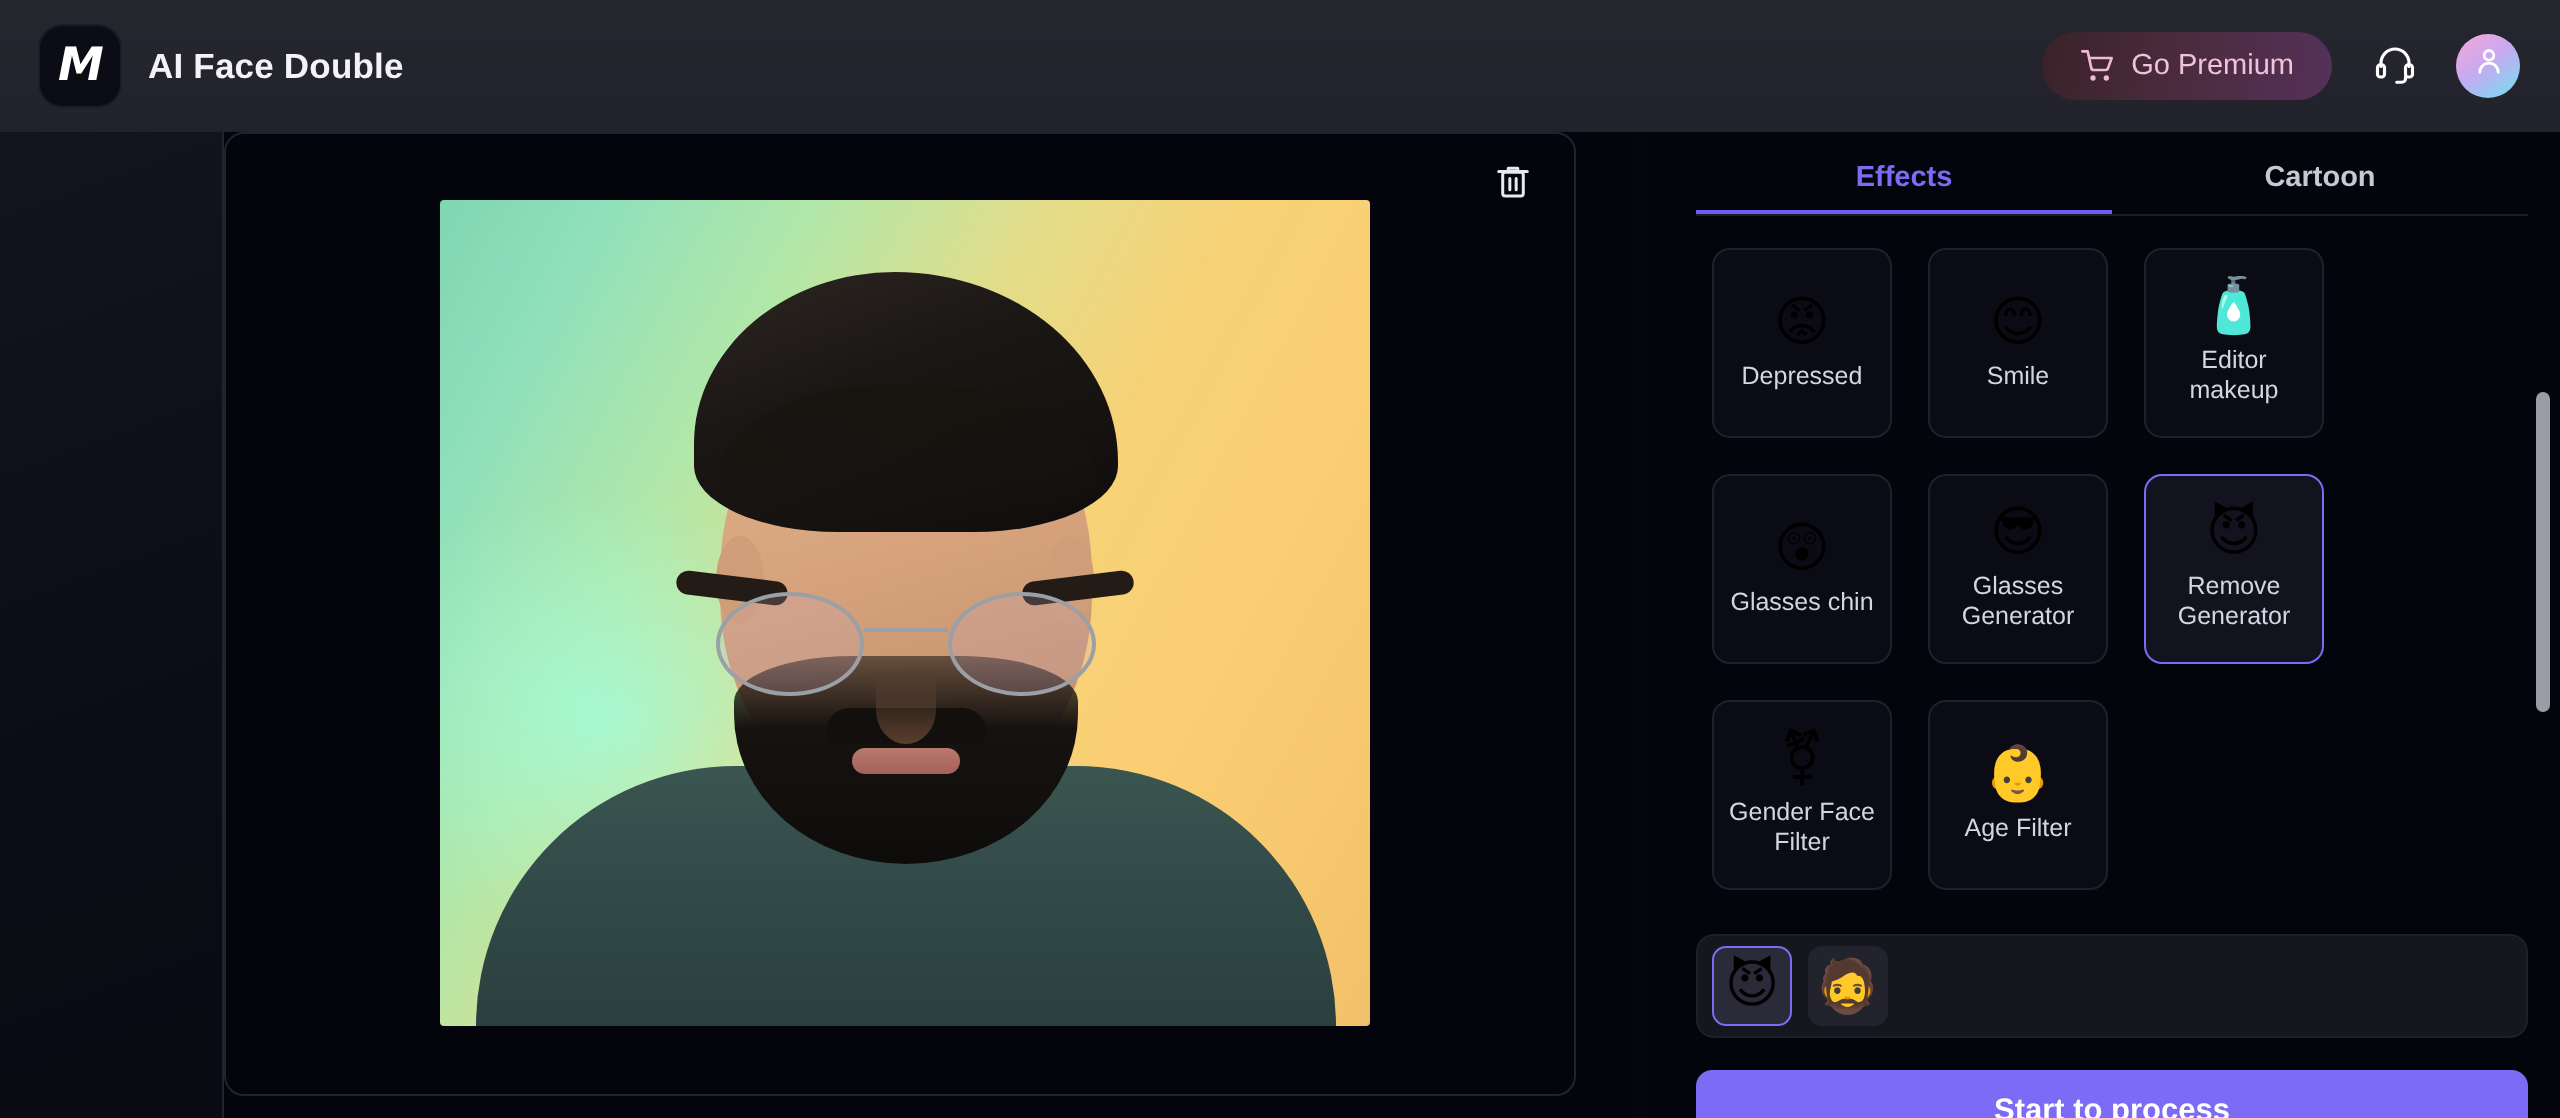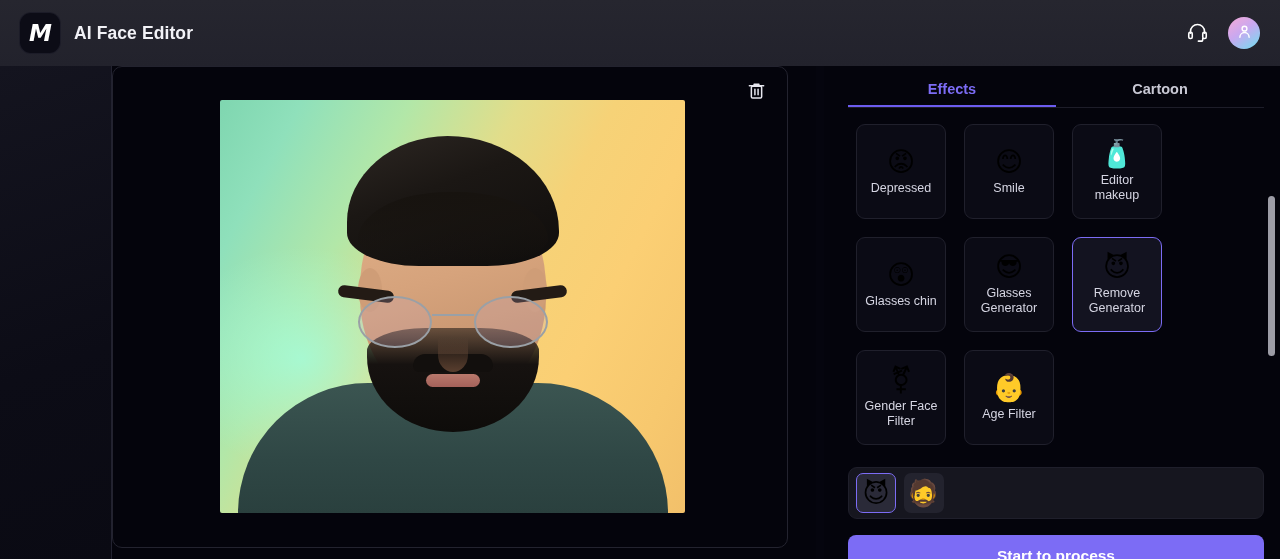--- a/index.html
+++ b/index.html
@@ -221,24 +221,34 @@
 </head>
 <body>
 
 <div class="app">
 
   <div class="header">
     <div class="logo-wrap">
       <div class="logo-box">
         <span class="logo-m">M</span>
       </div>
-      <span class="app-title">AI Face Editor</span>
+      <span class="app-title">AI Face Double</span>
     </div>
 
     <div class="header-right">
+      <button class="premium-btn">
+        <span class="cart-icon">
+          <svg width="17" height="16" viewBox="0 0 24 24" fill="none" stroke="#f0b9d4" stroke-width="2" stroke-linecap="round" stroke-linejoin="round">
+            <circle cx="9" cy="21" r="1"></circle>
+            <circle cx="19" cy="21" r="1"></circle>
+            <path d="M1 1h4l2.68 12.39a2 2 0 0 0 2 1.61h8.64a2 2 0 0 0 2-1.61L23 6H6"></path>
+          </svg>
+        </span>
+        <span>Go Premium</span>
+      </button>
 
       <button class="support-btn">
         <span>
           <svg width="21" height="21" viewBox="0 0 24 24" fill="none" stroke="#ffffff" stroke-width="1.8" stroke-linecap="round" stroke-linejoin="round">
             <path d="M4 14v-2a8 8 0 0 1 16 0v2"></path>
             <rect x="2" y="13" width="4" height="7" rx="1.6"></rect>
             <rect x="18" y="13" width="4" height="7" rx="1.6"></rect>
             <path d="M18 20v1a2 2 0 0 1-2 2h-3"></path>
           </svg>
         </span>

